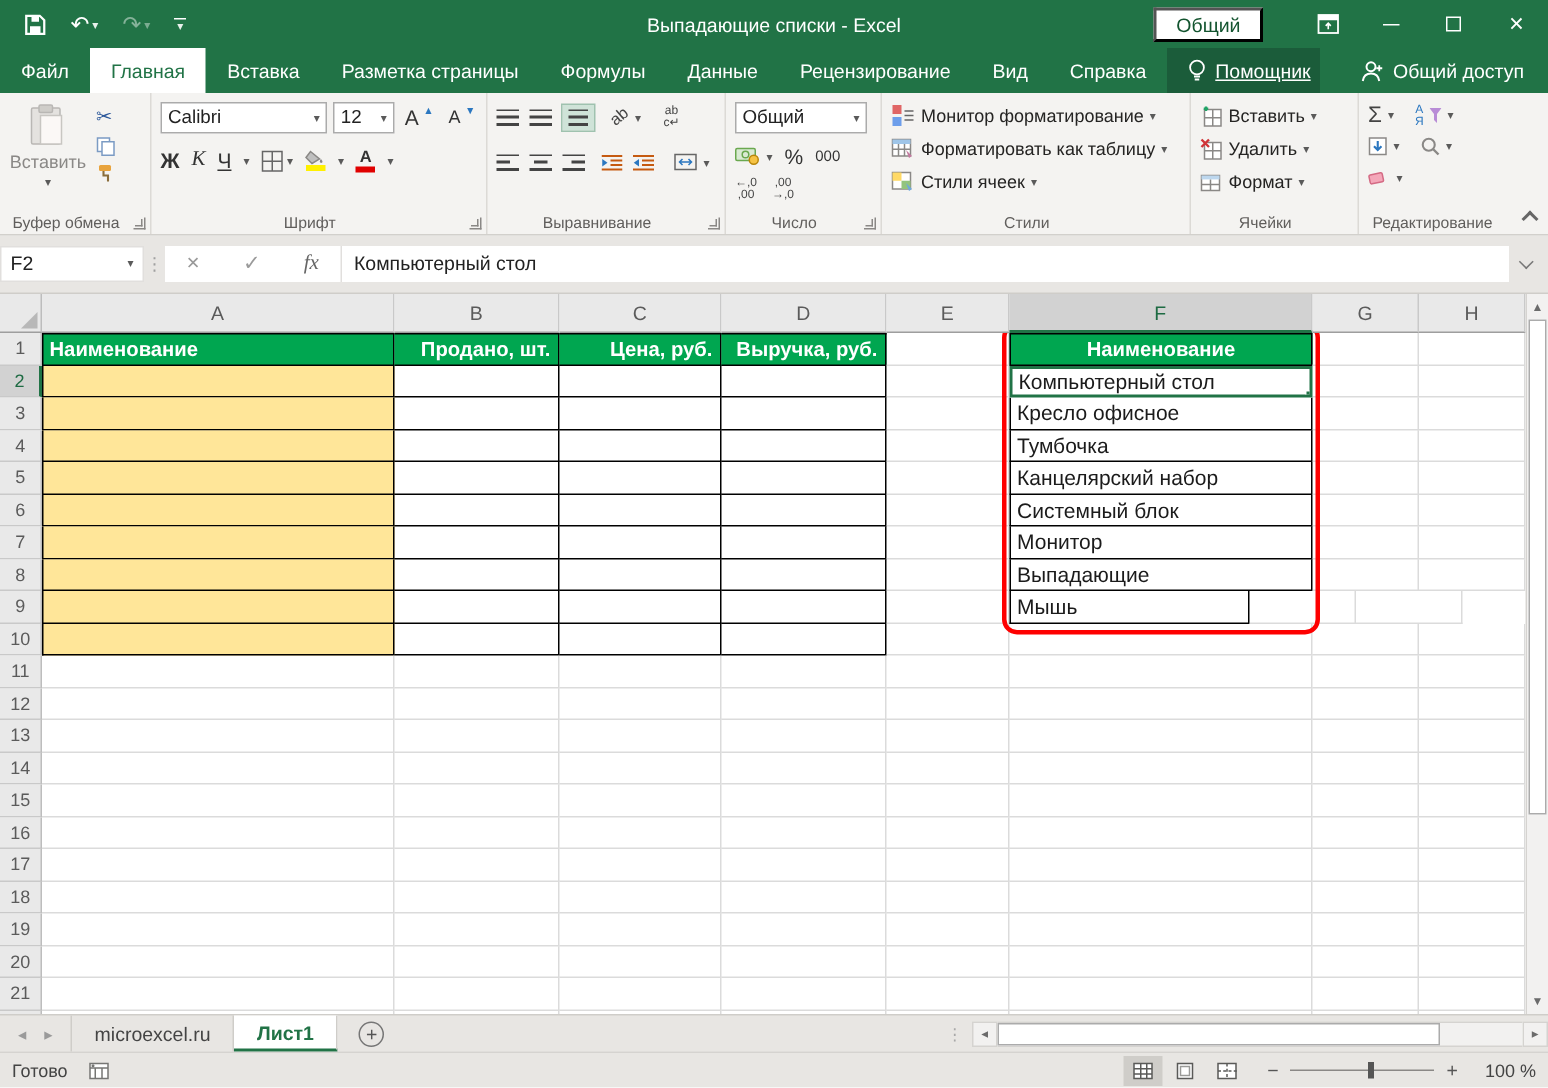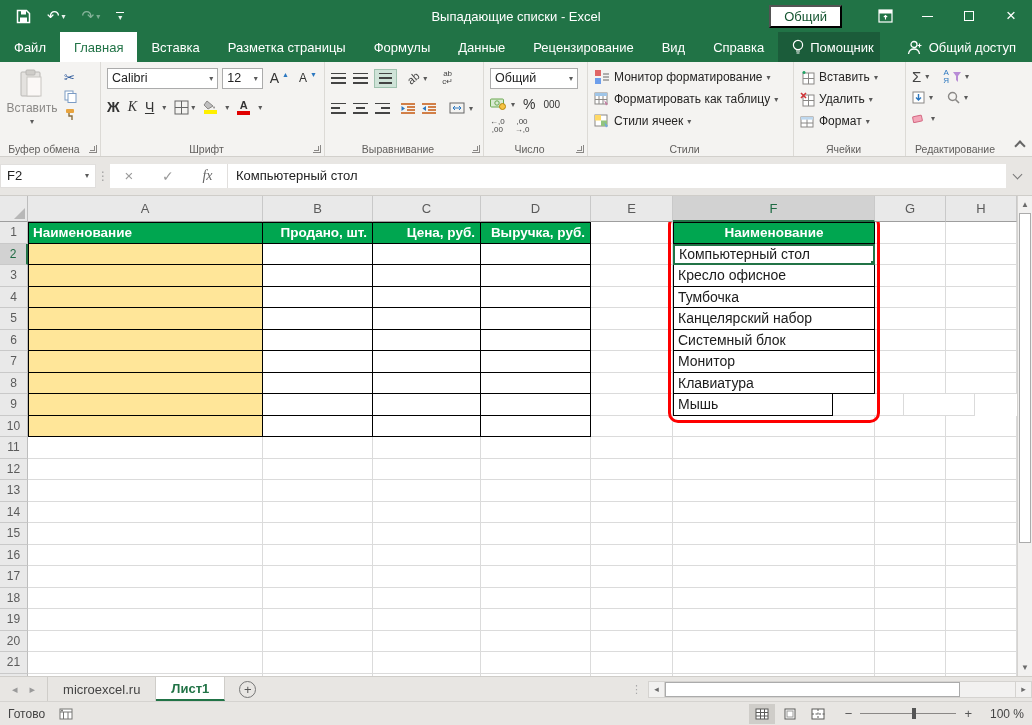--- a/index.html
+++ b/index.html
@@ -181,21 +181,21 @@
       </div>
       <div class="tab">
         <span>Рецензирование</span>
       </div>
       <div class="tab">
         <span>Вид</span>
       </div>
       <div class="tab">
         <span>Справка</span>
       </div>
-      <div class="tab hl" style="margin-right: -6px; padding-right: 6px;">
+      <div class="tab hl" style="margin-right: -6px; padding-right: 6px; text-decoration: underline;">
         <span>
           <svg width="12" height="16" viewBox="0 0 12 16">
             <circle cx="6" cy="6" r="4.6" fill="none" stroke="#fff" stroke-width="1.2"></circle>
             <path d="M4 12h4M4.5 14h3" stroke="#fff" stroke-width="1.2"></path>
           </svg>
         </span>
         <span>Помощник</span>
       </div>
     </div>
   <div class="share" style="position:absolute; top:32px; right:0; height:30px; color:#fff;">
@@ -617,21 +617,21 @@
             <div class="cell" style="width: 71px;"></div>
             <div class="cell" style="width: 71px;"></div>
           </div>
           <div class="row">
             <div class="rowh">8</div>
             <div class="cell tbl bl yellow" style="width: 235px;"></div>
             <div class="cell tbl" style="width: 110px;"></div>
             <div class="cell tbl" style="width: 108px;"></div>
             <div class="cell tbl" style="width: 110px;"></div>
             <div class="cell" style="width: 82px;"></div>
-            <div class="cell tbl bl" style="width: 202px;">Клавиатура</div>
+            <div class="cell tbl bl" style="width: 202px;">Выпадающие</div>
             <div class="cell" style="width: 71px;"></div>
             <div class="cell" style="width: 71px;"></div>
           </div>
           <div class="row">
             <div class="rowh">9</div>
             <div class="cell tbl bl yellow" style="width: 235px;"></div>
             <div class="cell tbl" style="width: 110px;"></div>
             <div class="cell tbl" style="width: 108px;"></div>
             <div class="cell tbl" style="width: 110px;"></div>
             <div class="cell" style="width: 82px;"></div>

